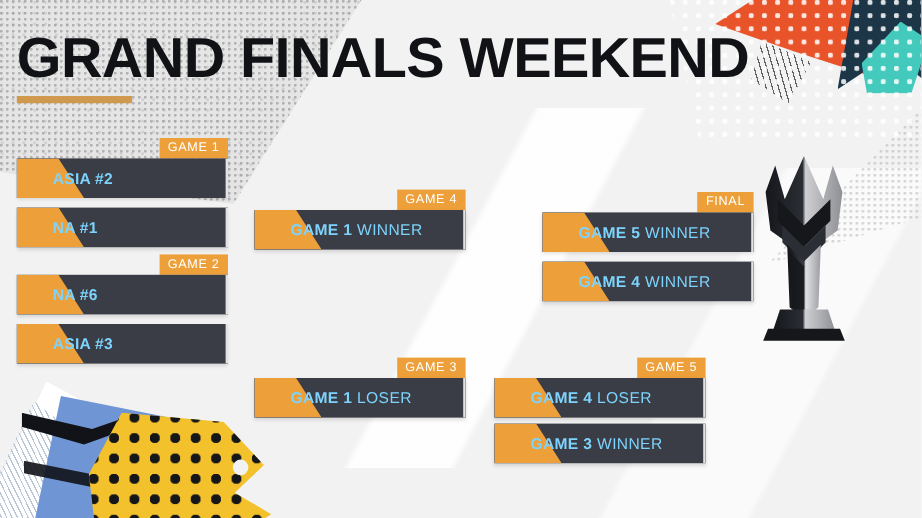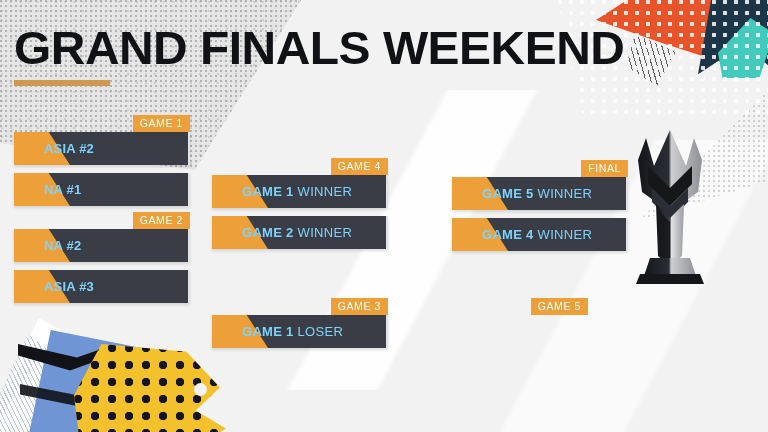--- a/index.html
+++ b/index.html
@@ -273,37 +273,34 @@
       <div class="bar">
         <span class="bar-label solo">NA #1</span>
       </div>
     </div>
   </div>
 
   <div class="group" id="g-game2">
     <div class="tab">GAME 2</div>
     <div class="bars">
       <div class="bar">
-        <span class="bar-label solo">NA #2</span>
+        <span class="bar-label solo">NA #6</span>
       </div>
       <div class="bar">
         <span class="bar-label solo">ASIA #3</span>
       </div>
     </div>
   </div>
 
   <div class="group" id="g-game4">
     <div class="tab">GAME 4</div>
     <div class="bars">
       <div class="bar">
         <span class="bar-label"><span class="b">GAME 1</span><span> WINNER</span></span>
       </div>
-      <div class="bar">
-        <span class="bar-label"><span class="b">GAME 2</span><span> WINNER</span></span>
-      </div>
     </div>
   </div>
 
   <div class="group" id="g-final">
     <div class="tab">FINAL</div>
     <div class="bars">
       <div class="bar">
         <span class="bar-label"><span class="b">GAME 5</span><span> WINNER</span></span>
       </div>
       <div class="bar">
@@ -317,16 +314,22 @@
     <div class="bars">
       <div class="bar tight">
         <span class="bar-label"><span class="b">GAME 1</span><span> LOSER</span></span>
       </div>
     </div>
   </div>
 
   <div class="group" id="g-game5">
     <div class="tab">GAME 5</div>
     <div class="bars">
+      <div class="bar tight">
+        <span class="bar-label"><span class="b">GAME 4</span><span> LOSER</span></span>
+      </div>
+      <div class="bar tight">
+        <span class="bar-label"><span class="b">GAME 3</span><span> WINNER</span></span>
+      </div>
     </div>
   </div>
 
 </div>
 
 </body></html>

